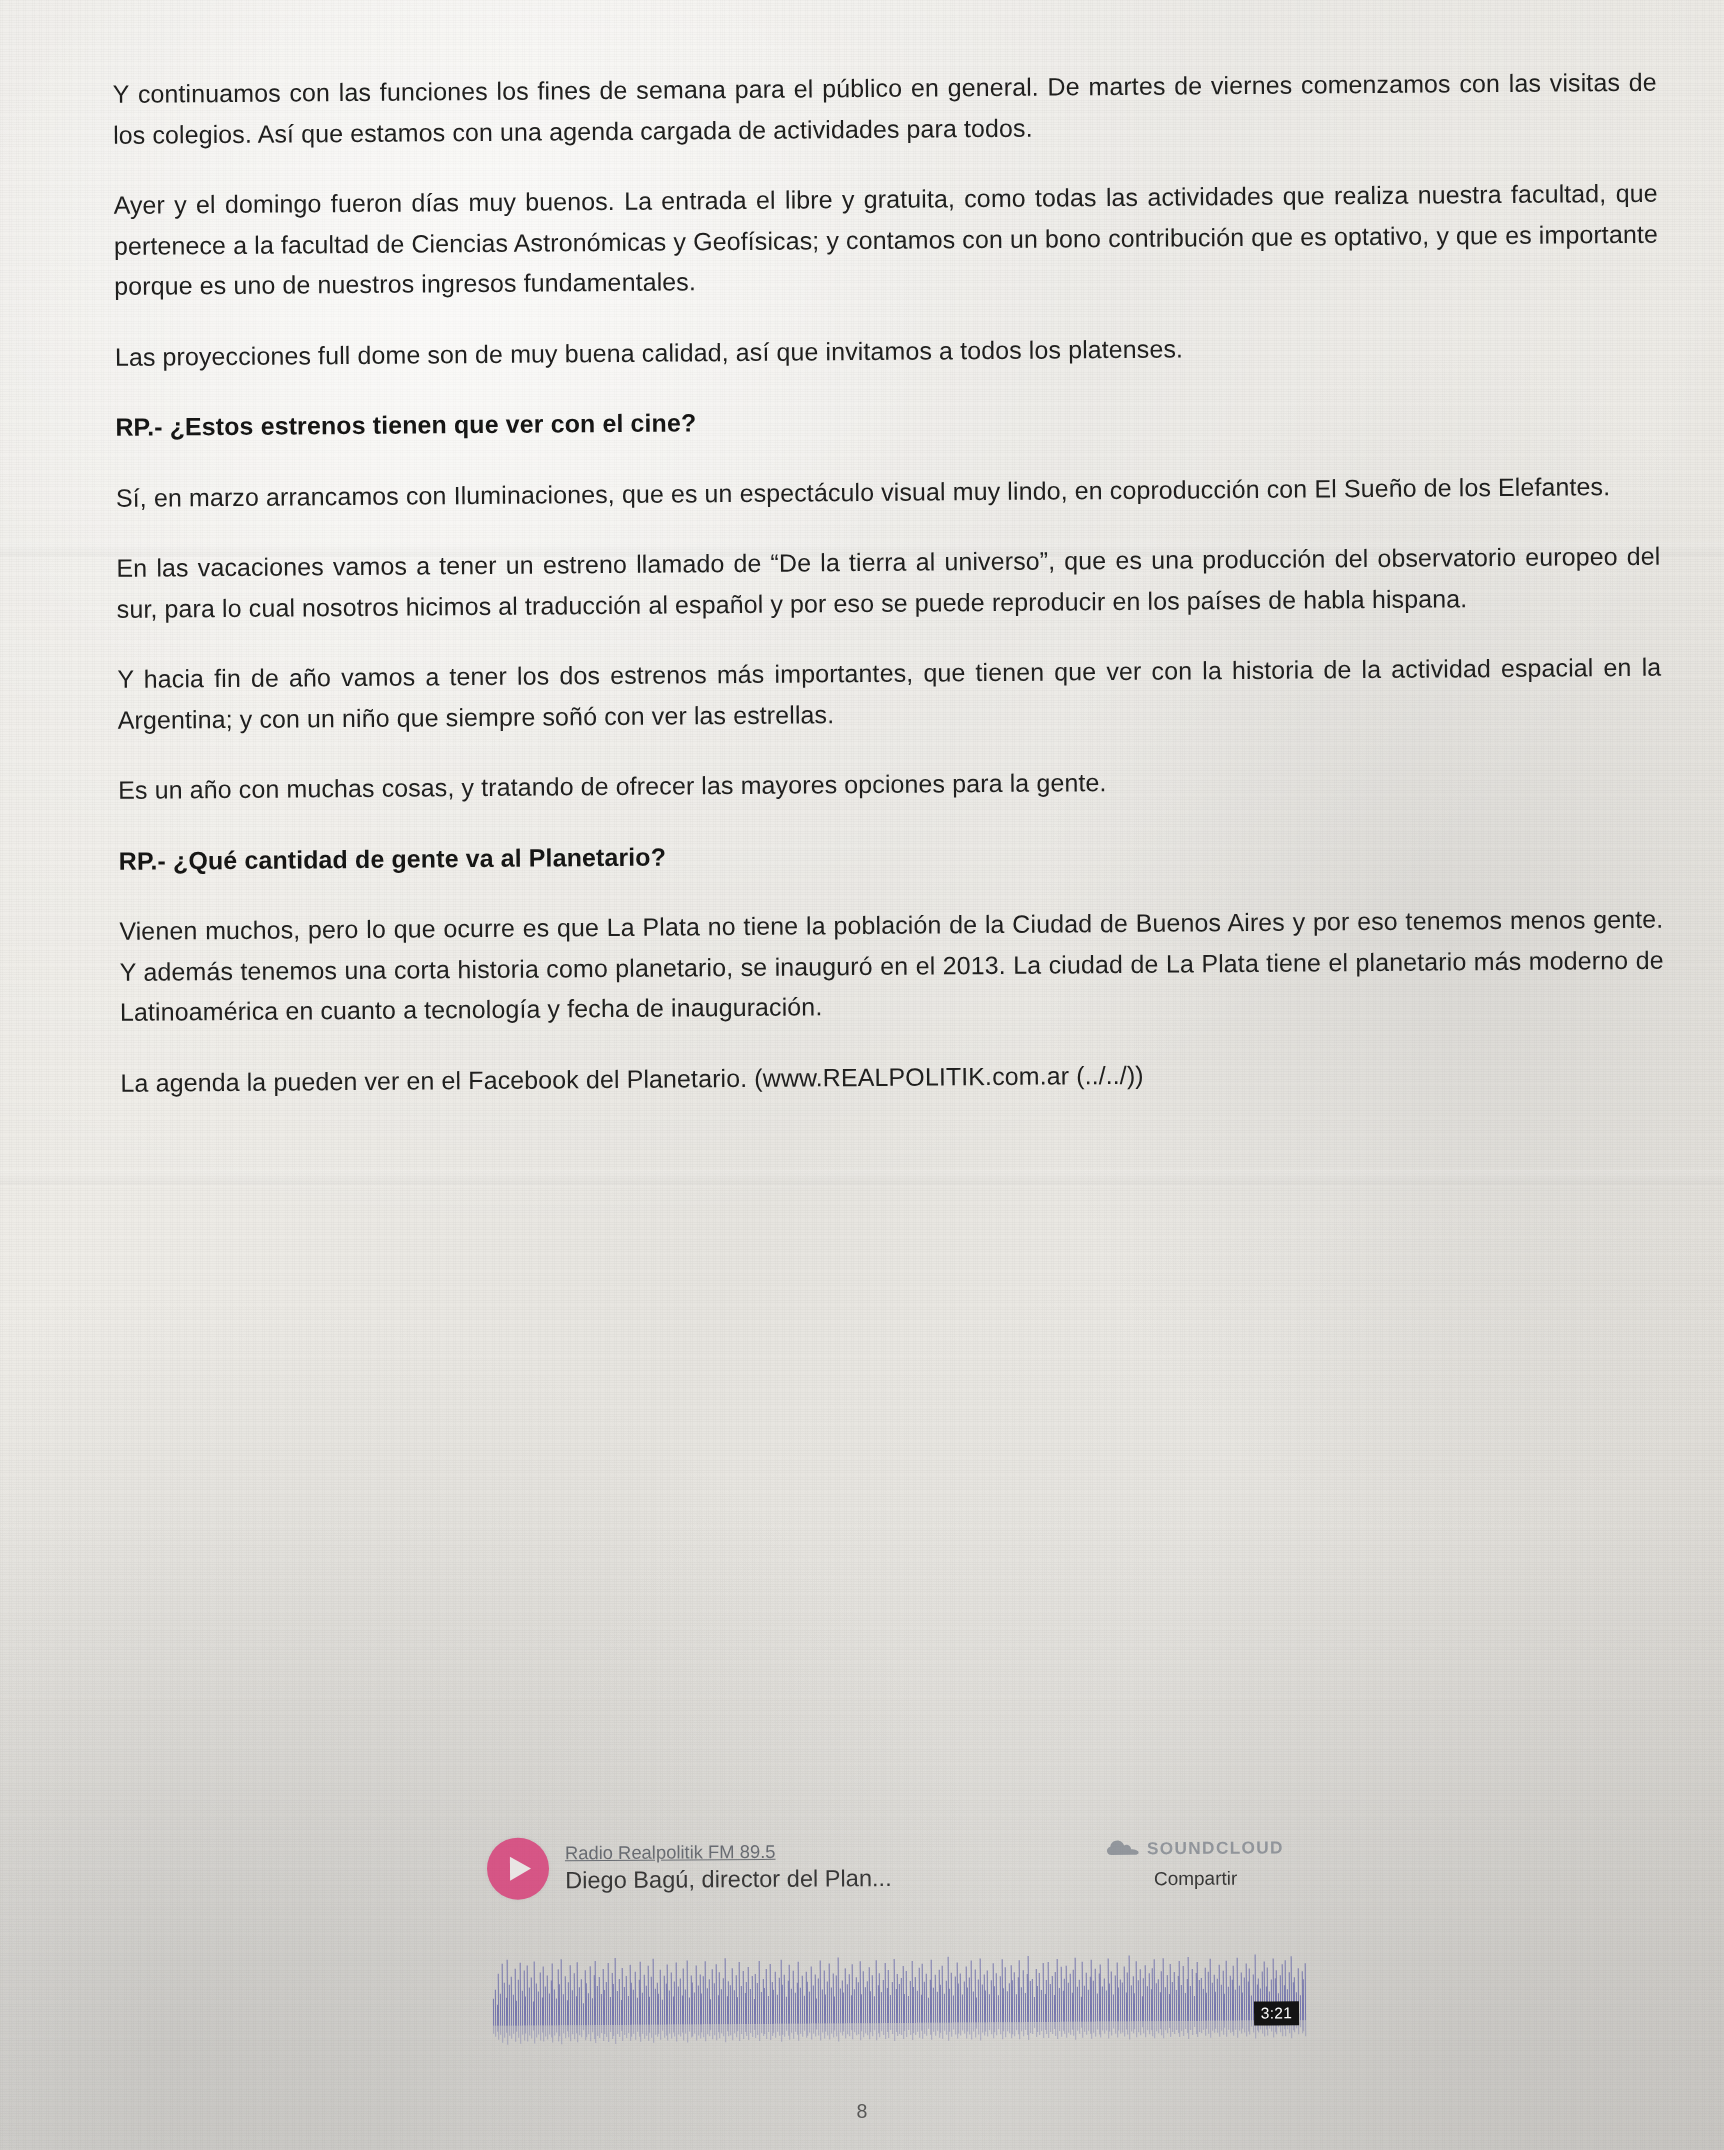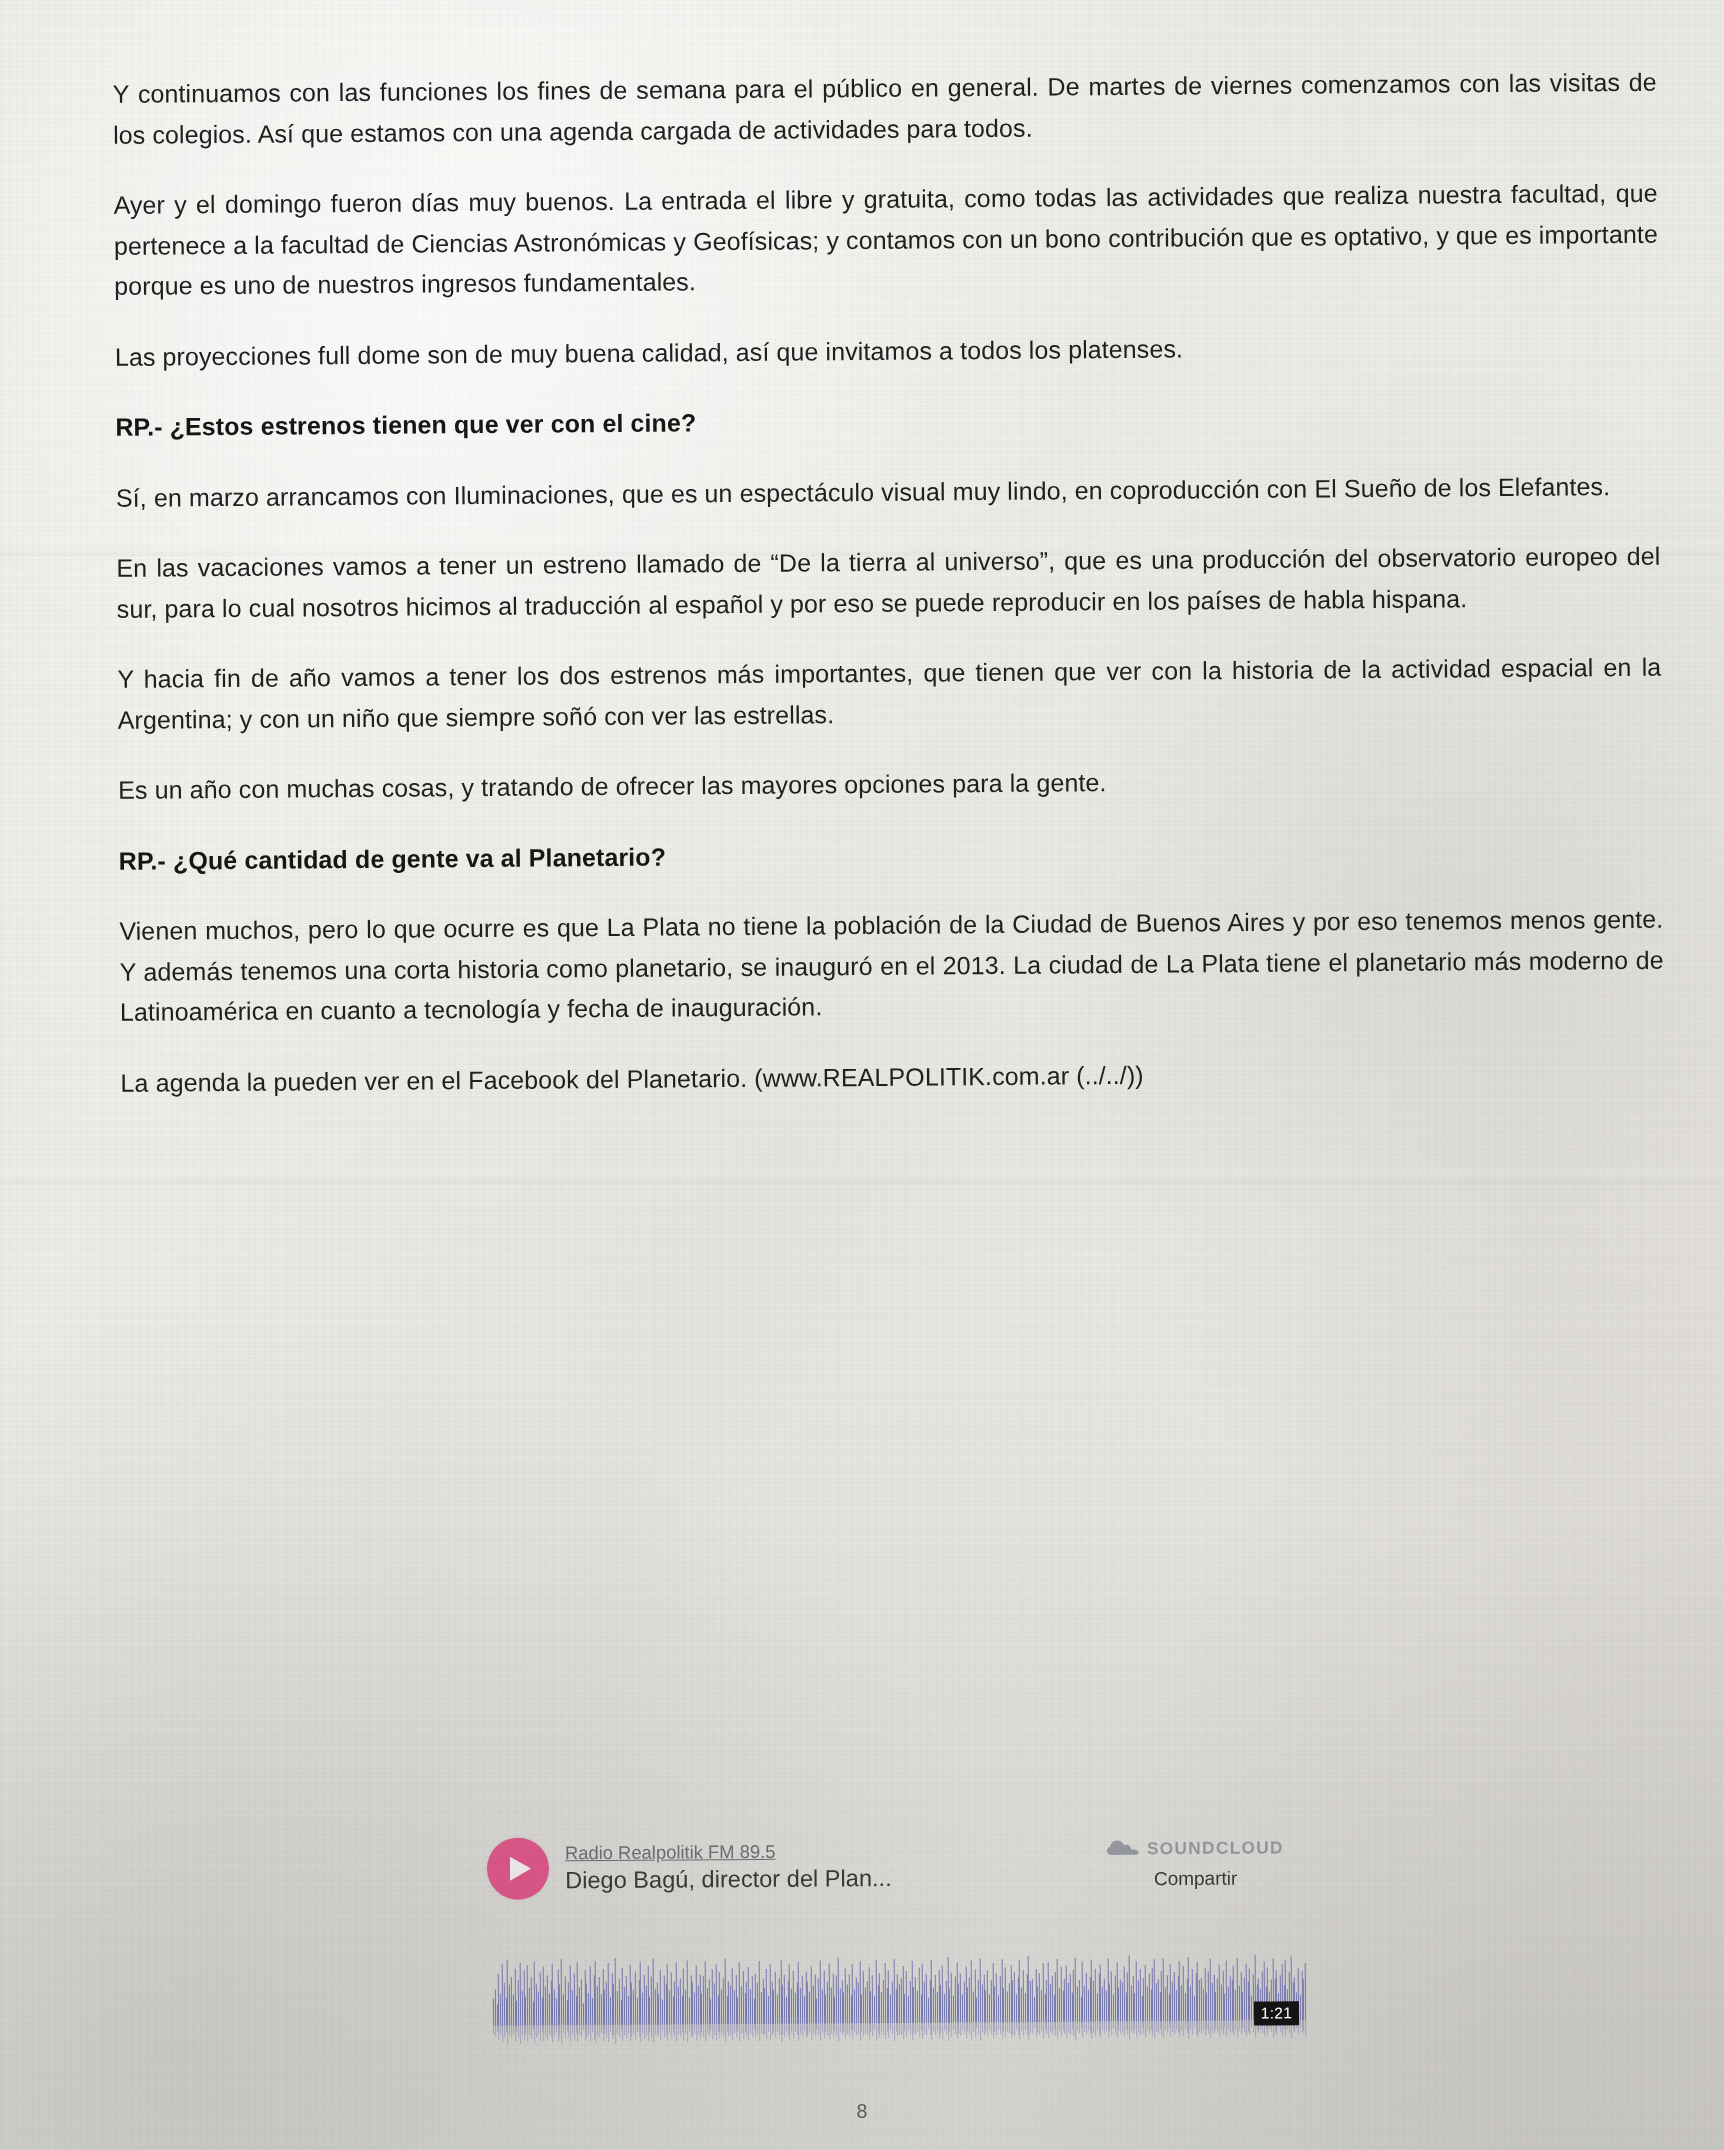--- a/index.html
+++ b/index.html
@@ -1179,18 +1179,18 @@
         <i style="height: 46%; background: rgb(106, 107, 168);"></i>
         <i style="height: 26%; background: rgb(106, 107, 168);"></i>
         <i style="height: 30%; background: rgb(106, 107, 168);"></i>
         <i style="height: 20%; background: rgb(106, 107, 168);"></i>
         <i style="height: 36%; background: rgb(106, 107, 168);"></i>
         <i style="height: 18%; background: rgb(106, 107, 168);"></i>
         <i style="height: 34%; background: rgb(106, 107, 168);"></i>
         <i style="height: 28%; background: rgb(106, 107, 168);"></i>
         <i style="height: 40%; background: rgb(106, 107, 168);"></i>
       </div>
-    <div class="time-badge">1:21</div>
+    <div class="time-badge">3:21</div>
   </div>
 
   <div class="page-number">8</div>
 </div>
 
 
 </body></html>

